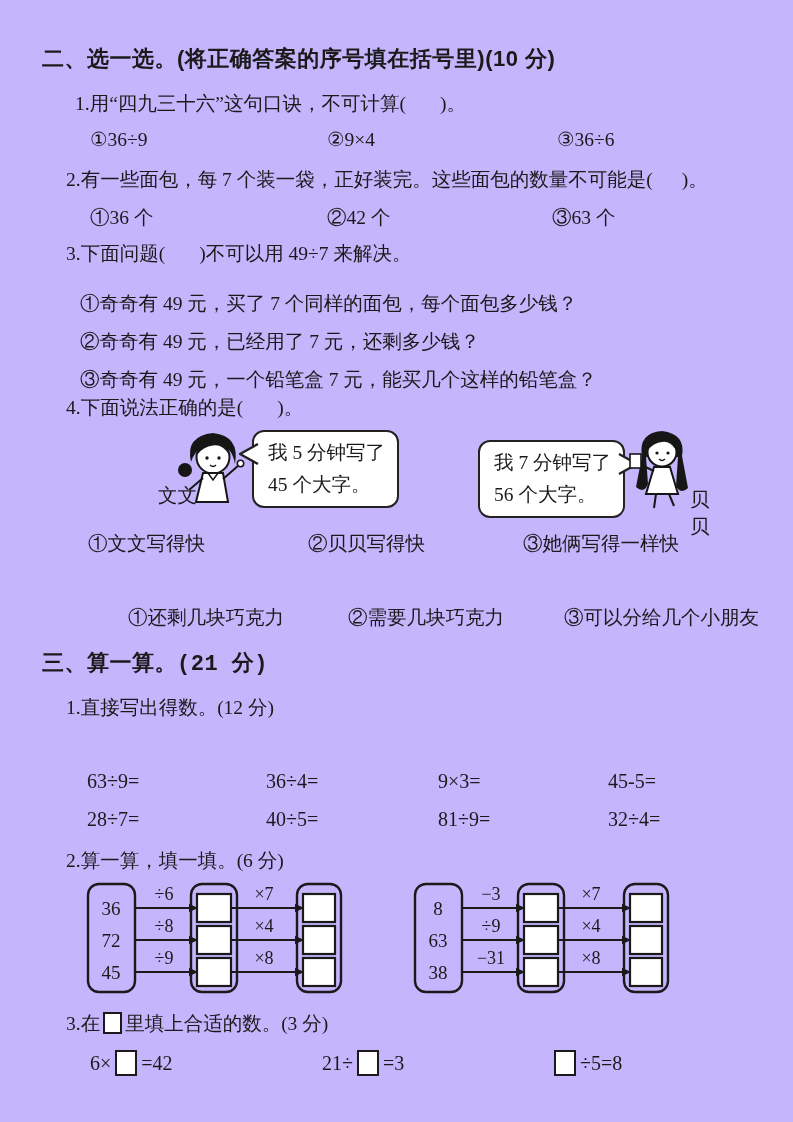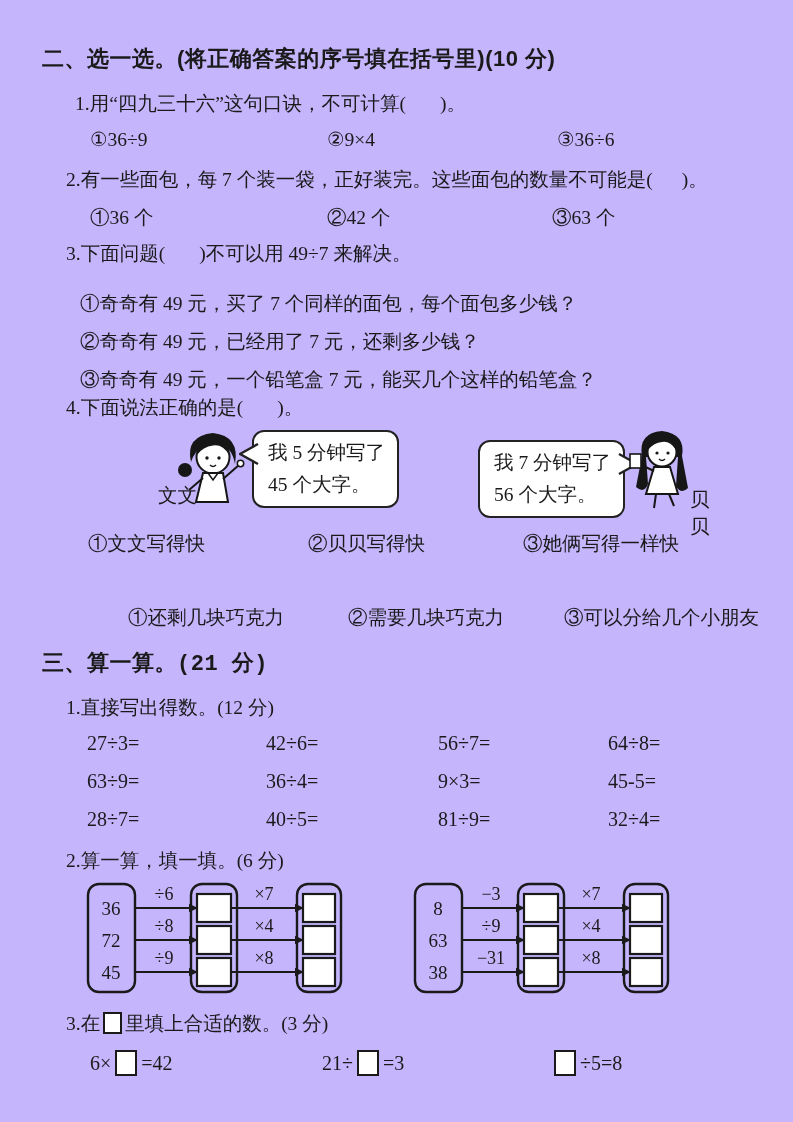--- a/index.html
+++ b/index.html
@@ -151,23 +151,20 @@
 
 
   <div class="abs opts" style="left:90px; top:604px;margin-left:38px;">
     <span class="opt w220">①还剩几块巧克力</span><span class="opt w216">②需要几块巧克力</span><span class="opt">③可以分给几个小朋友</span>
   </div>
 
   <div class="abs sec-title" style="left:42px; top:648px;font-family:Liberation Mono, monospace;">三、算一算。(21 分)</div>
 
   <div class="abs q-line" style="left:66px; top:694px;">1.直接写出得数。(12 分)</div>
 
-  <div class="abs calc" style="left:87px; top:732px;">
-    <span class="opt w179">27÷3=</span><span class="opt w172">42÷6=</span><span class="opt w170">56÷7=</span><span class="opt">64÷8=</span>
-  </div>
   <div class="abs calc" style="left:87px; top:770px;">
     <span class="opt w179">63÷9=</span><span class="opt w172">36÷4=</span><span class="opt w170">9×3=</span><span class="opt">45-5=</span>
   </div>
   <div class="abs calc" style="left:87px; top:808px;">
     <span class="opt w179">28÷7=</span><span class="opt w172">40÷5=</span><span class="opt w170">81÷9=</span><span class="opt">32÷4=</span>
   </div>
 
   <div class="abs q-line" style="left:66px; top:847px;">2.算一算，填一填。(6 分)</div>
 
   <svg class="abs" style="left:86px; top:878px;" width="260" height="120" viewBox="0 0 260 120">

